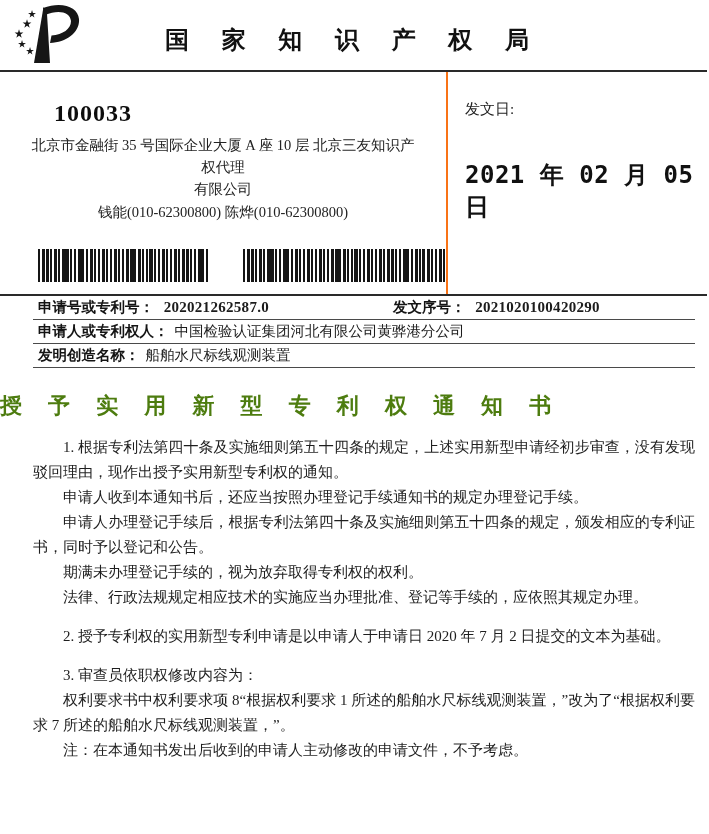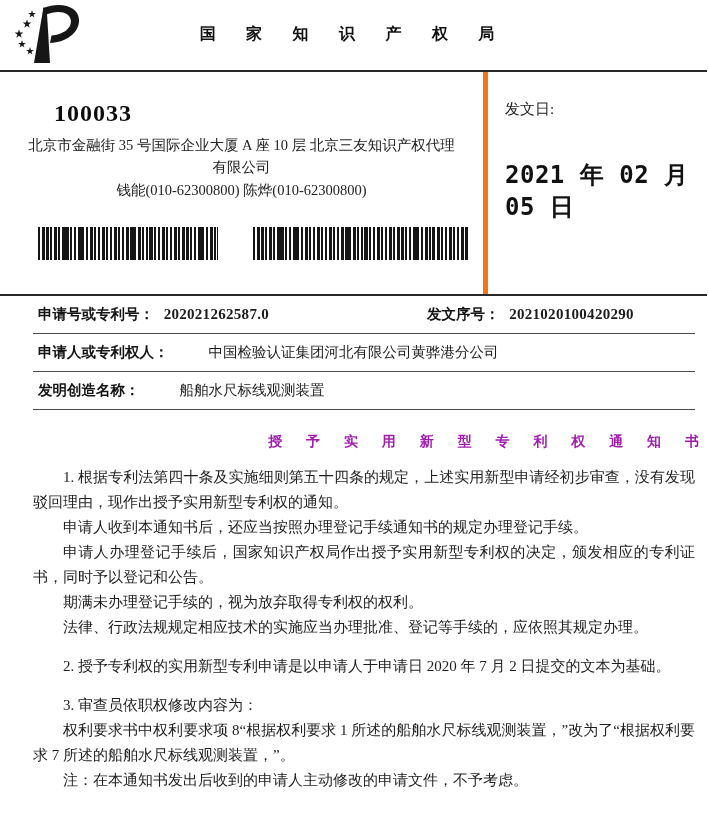--- a/index.html
+++ b/index.html
@@ -5,27 +5,27 @@
   html,body{margin:0;padding:0;background:#fff;}
   .page{
     position:relative;width:709px;height:834px;background:#fff;
     color:#1c1c1c;font-family:"Liberation Serif","DejaVu Serif",serif;
     overflow:hidden;
   }
   
   .hdr{position:relative;height:70px;border-bottom:2px solid #2a2a2a;margin:0 2px 0 0;}
   .logo{position:absolute;left:12px;top:4px;}
   .agency{
-    text-align:center;padding-top:24px;font-size:16px;font-weight:700;
+    text-align:center;padding-top:24px;font-size:24px;font-weight:700;
     letter-spacing:13px;font-family:"Liberation Sans","DejaVu Sans",sans-serif;
     color:#111;
   }
   
   .dispatch{display:flex;height:222px;border-bottom:2px solid #2a2a2a;margin-right:2px;}
-  .d-left{width:488px;border-right:5px solid #f97316;box-sizing:border-box;}
+  .d-left{width:448px;border-right:2px solid #f97316;box-sizing:border-box;}
   .code{
     margin:28px 0 0 54px;font-size:24px;font-weight:700;letter-spacing:1px;
     font-family:"Liberation Serif",serif;color:#0d0d0d;
   }
   .addr{
     margin-top:7px;text-align:center;font-size:14.5px;line-height:22px;color:#222;
     padding:0 28px;
   }
   .contacts{margin-top:1px;}
   .barcodes{display:flex;margin:26px 0 0 38px;}
@@ -40,31 +40,31 @@
   .bc2{width:216px;margin-left:35px;}
   .d-right{flex:1;padding:28px 0 0 17px;box-sizing:border-box;}
   .date-label{font-size:15px;color:#222;}
   .date-value{
     margin-top:40px;font-size:24px;font-weight:700;letter-spacing:0.5px;
     font-family:"DejaVu Sans Mono","Liberation Mono",monospace;color:#111;
   }
   
   .fields{margin:0 14px 0 33px;}
   .frow{
-    display:flex;align-items:center;height:38px;border-bottom:1px solid #4a4a4a;
-    font-size:14.5px;padding-left:5px;box-sizing:border-box;gap:34px;
+    display:flex;align-items:center;height:24px;border-bottom:1px solid #4a4a4a;
+    font-size:14.5px;padding-left:5px;box-sizing:border-box;
   }
   .frow .pair1{width:355px;}
   .flabel{font-weight:700;font-family:"Liberation Sans","DejaVu Sans",sans-serif;color:#141414;}
   .fval{margin-left:6px;color:#1c1c1c;}
   .num{font-weight:700;font-family:"Liberation Serif",serif;font-size:15px;letter-spacing:0.3px;}
   
   .notice-title{
-    margin:23px 0 0 0;text-align:right;font-size:14px;font-weight:700;
-    letter-spacing:10px;font-family:"Liberation Sans","DejaVu Sans",sans-serif;color:#a21caf;
+    margin:23px 0 0 0;text-align:left;font-size:22px;font-weight:700;
+    letter-spacing:10px;font-family:"Liberation Sans","DejaVu Sans",sans-serif;color:#4d7c0f;
   }
   .body{margin:14px 14px 0 33px;font-size:15px;line-height:25px;color:#1e1e1e;
     text-align:justify;}
   .body .para{margin:0;text-indent:2em;}
   .body .sp{height:14px;}
 </style>
 </head>
 <body>
 
 <div class="page">
@@ -120,21 +120,21 @@
       <span class="flabel">发明创造名称：</span>
       <span class="fval">船舶水尺标线观测装置</span>
     </div>
   </section>
 
   <h2 class="notice-title">授 予 实 用 新 型 专 利 权 通 知 书</h2>
 
   <div class="body">
       <p class="para">1. 根据专利法第四十条及实施细则第五十四条的规定，上述实用新型申请经初步审查，没有发现驳回理由，现作出授予实用新型专利权的通知。</p>
       <p class="para">申请人收到本通知书后，还应当按照办理登记手续通知书的规定办理登记手续。</p>
-      <p class="para">申请人办理登记手续后，国家知识产权局作出授予实用新型专利权的决定，颁发相应的专利证书，同时予以登记和公告。</p>
+      <p class="para">申请人办理登记手续后，根据专利法第四十条及实施细则第五十四条的规定，颁发相应的专利证书，同时予以登记和公告。</p>
       <p class="para">期满未办理登记手续的，视为放弃取得专利权的权利。</p>
       <p class="para">法律、行政法规规定相应技术的实施应当办理批准、登记等手续的，应依照其规定办理。</p>
       <div class="sp"></div>
       <p class="para">2. 授予专利权的实用新型专利申请是以申请人于申请日 2020 年 7 月 2 日提交的文本为基础。</p>
       <div class="sp"></div>
       <p class="para">3. 审查员依职权修改内容为：</p>
       <p class="para">权利要求书中权利要求项 8“根据权利要求 1 所述的船舶水尺标线观测装置，”改为了“根据权利要求 7 所述的船舶水尺标线观测装置，”。</p>
       <p class="para">注：在本通知书发出后收到的申请人主动修改的申请文件，不予考虑。</p>
     </div>
 

